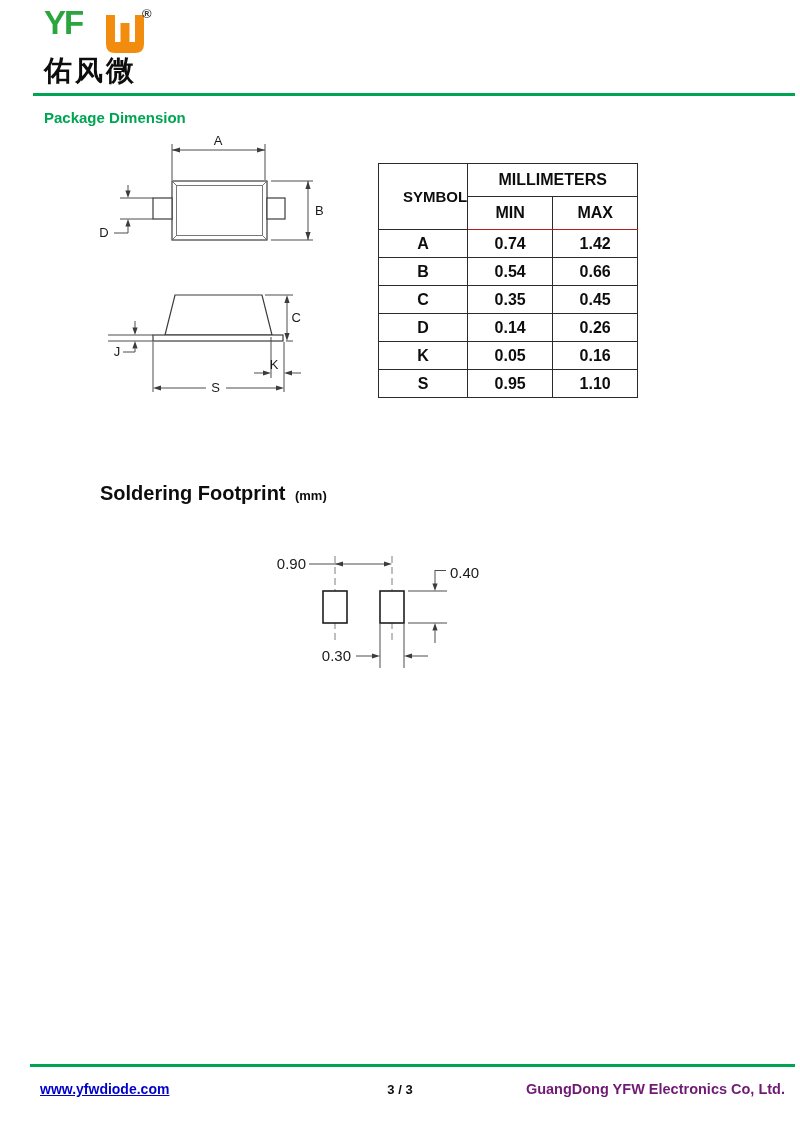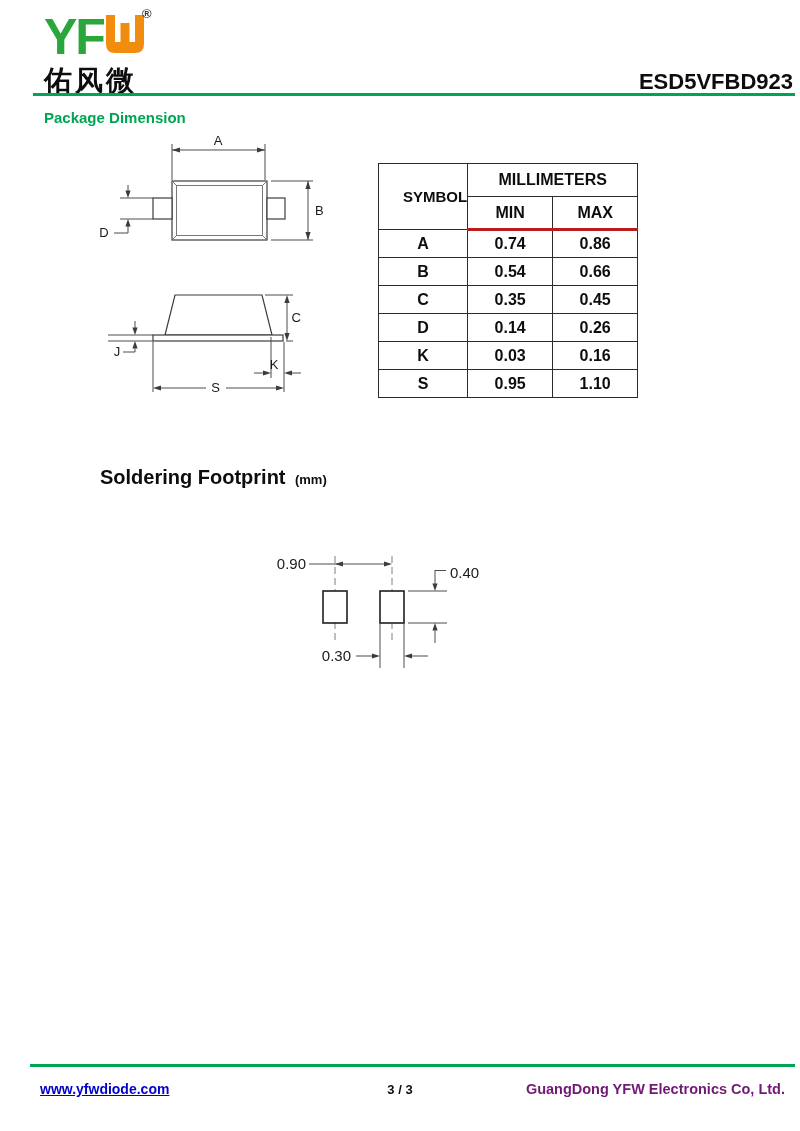--- a/index.html
+++ b/index.html
@@ -4,28 +4,28 @@
 <style>
   * { margin:0; padding:0; box-sizing:border-box; }
   html,body { background:#e8e8e8; }
   body { font-family:"Liberation Sans","DejaVu Sans",sans-serif; }
   .page {
     position:relative; width:800px; height:1131px; background:#ffffff;
     margin:0 auto; overflow:hidden; color:#111;
   }
   
   .logo-latin {
-    position:absolute; left:44px; top:12px;
-    font-size:50px; font-weight:800; letter-spacing:-2px;
+    position:absolute; left:44px; top:6px;
+    font-size:33px; font-weight:800; letter-spacing:-2px;
     color:#2aa63c; line-height:1;
   }
   .logo-mark { position:absolute; left:106px; top:13px; }
   .logo-reg { position:absolute; left:142px; top:6px; font-size:13px; font-weight:700; color:#3a3a3a; }
   .logo-cjk {
-    position:absolute; left:44px; top:66px;
+    position:absolute; left:44px; top:56px;
     font-size:28px; font-weight:700; color:#0d0d0d; letter-spacing:3px; line-height:1.1;
   }
   .part-number {
     position:absolute; right:7px; top:69px;
     font-size:22px; font-weight:700; color:#0d0d0d; letter-spacing:0px;
   }
   .rule-green-top { position:absolute; left:33px; top:93px; width:762px; height:3px; background:#00a553; }
   .section-title {
     position:absolute; left:44px; top:109px;
     font-size:15px; font-weight:700; color:#00a553;
@@ -38,36 +38,36 @@
   .dim-table td, .dim-table th {
     border:1px solid #2b2b2b; text-align:center; vertical-align:middle;
     font-size:16px; color:#0d0d0d; background:#fff;
   }
   .dim-table th { font-weight:700; }
   .dim-table td { font-weight:600; }
   .col-sym { width:86px;padding-left:24px; }
   .col-min { width:85px; }
   .col-max { width:85px; }
   .hdr-row th { height:33px; }
-  .hdr-sep th { border-bottom:3px solid #b91c1c; }
+  .hdr-sep th { border-bottom:1px solid #b91c1c; }
   .data-row td { height:28px; }
   
   .pkg-svg { position:absolute; left:95px; top:128px; }
   .fp-svg  { position:absolute; left:250px; top:548px; }
   svg text { font-family:"Liberation Sans","DejaVu Sans",sans-serif; fill:#1a1a1a; }
   .dimline { stroke:#4d4d4d; stroke-width:1; fill:none; }
   .body-line { stroke:#3c3c3c; stroke-width:1.2; fill:#ffffff; }
   .inner-line { stroke:#6a6a6a; stroke-width:0.9; fill:none; }
   .arrow { fill:#3c3c3c; stroke:none; }
   .cline { stroke:#6f6f6f; stroke-width:0.9; stroke-dasharray:7 4; fill:none; }
   .pad { stroke:#1f1f1f; stroke-width:1.6; fill:#ffffff; }
   .lbl { font-size:13px; }
   .num { font-size:15px; }
   
-  .fp-heading { position:absolute; left:100px; top:466px; }
+  .fp-heading { position:absolute; left:100px; top:482px; }
   .fp-heading .t { font-size:20px; font-weight:700; color:#0d0d0d; }
   .fp-heading .u { font-size:13px; font-weight:600; color:#0d0d0d; margin-left:5px; }
   
   .rule-green-bottom { position:absolute; left:30px; top:1064px; width:765px; height:3px; background:#00a553; }
   .footer-site {
     position:absolute; left:40px; top:1081px;
     font-size:14px; font-weight:700; color:#0000cc; 
   }
   .footer-page {
     position:absolute; left:0; top:1082px; width:800px; text-align:center;
@@ -83,21 +83,20 @@
 
 <div class="page">
 
   <div class="logo-latin">YF</div>
   <svg class="logo-mark" width="38" height="42" viewBox="0 0 38 42">
     <path fill="#f18c0e" d="M0,2 h9 v27 h5.5 v-19 h9 v19 h5.5 v-27 h9 v29 q0,9 -9,9 h-20 q-9,0 -9,-9 z"></path>
   </svg>
   <div class="logo-reg">®</div>
   <div class="logo-cjk">佑风微</div>
 
-  <div class="part-number">ESD5VFBD923</div>
   <div class="rule-green-top"></div>
   <div class="section-title">Package Dimension</div>
 
   <svg class="pkg-svg" width="240" height="275" viewBox="95 128 240 275">
 
     <g>
 
       <path class="dimline" d="M172,144 V180 M265,144 V180"></path>
 
       <path class="dimline" d="M172,150 H265"></path>
@@ -166,40 +165,40 @@
       <th class="col-sym" rowspan="2" style="font-size:15px;">SYMBOL</th>
       <th class="col-min" colspan="2">MILLIMETERS</th>
     </tr>
     <tr class="hdr-row hdr-sep">
       <th class="col-min">MIN</th>
       <th class="col-max">MAX</th>
     </tr>
     <tr class="data-row">
       <td>A</td>
       <td>0.74</td>
-      <td>0.86</td>
+      <td>1.42</td>
     </tr>
     <tr class="data-row">
       <td>B</td>
       <td>0.54</td>
       <td>0.66</td>
     </tr>
     <tr class="data-row">
       <td>C</td>
       <td>0.35</td>
       <td>0.45</td>
     </tr>
     <tr class="data-row">
       <td>D</td>
       <td>0.14</td>
       <td>0.26</td>
     </tr>
     <tr class="data-row">
       <td>K</td>
-      <td>0.03</td>
+      <td>0.05</td>
       <td>0.16</td>
     </tr>
     <tr class="data-row">
       <td>S</td>
       <td>0.95</td>
       <td>1.10</td>
     </tr>
   </tbody>
     </table>
 

